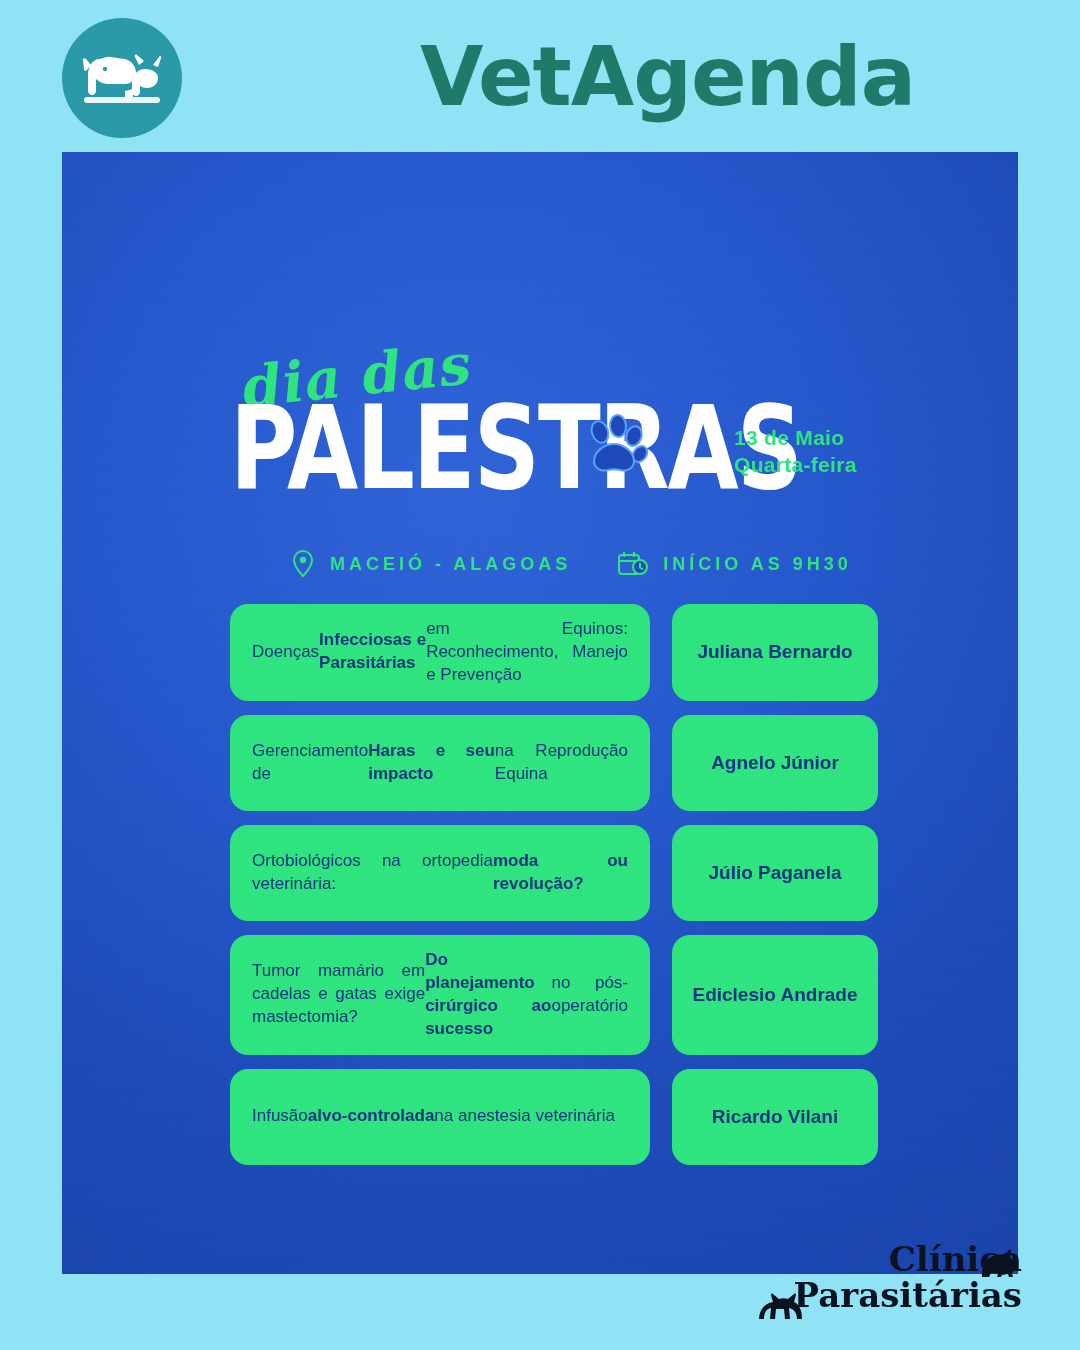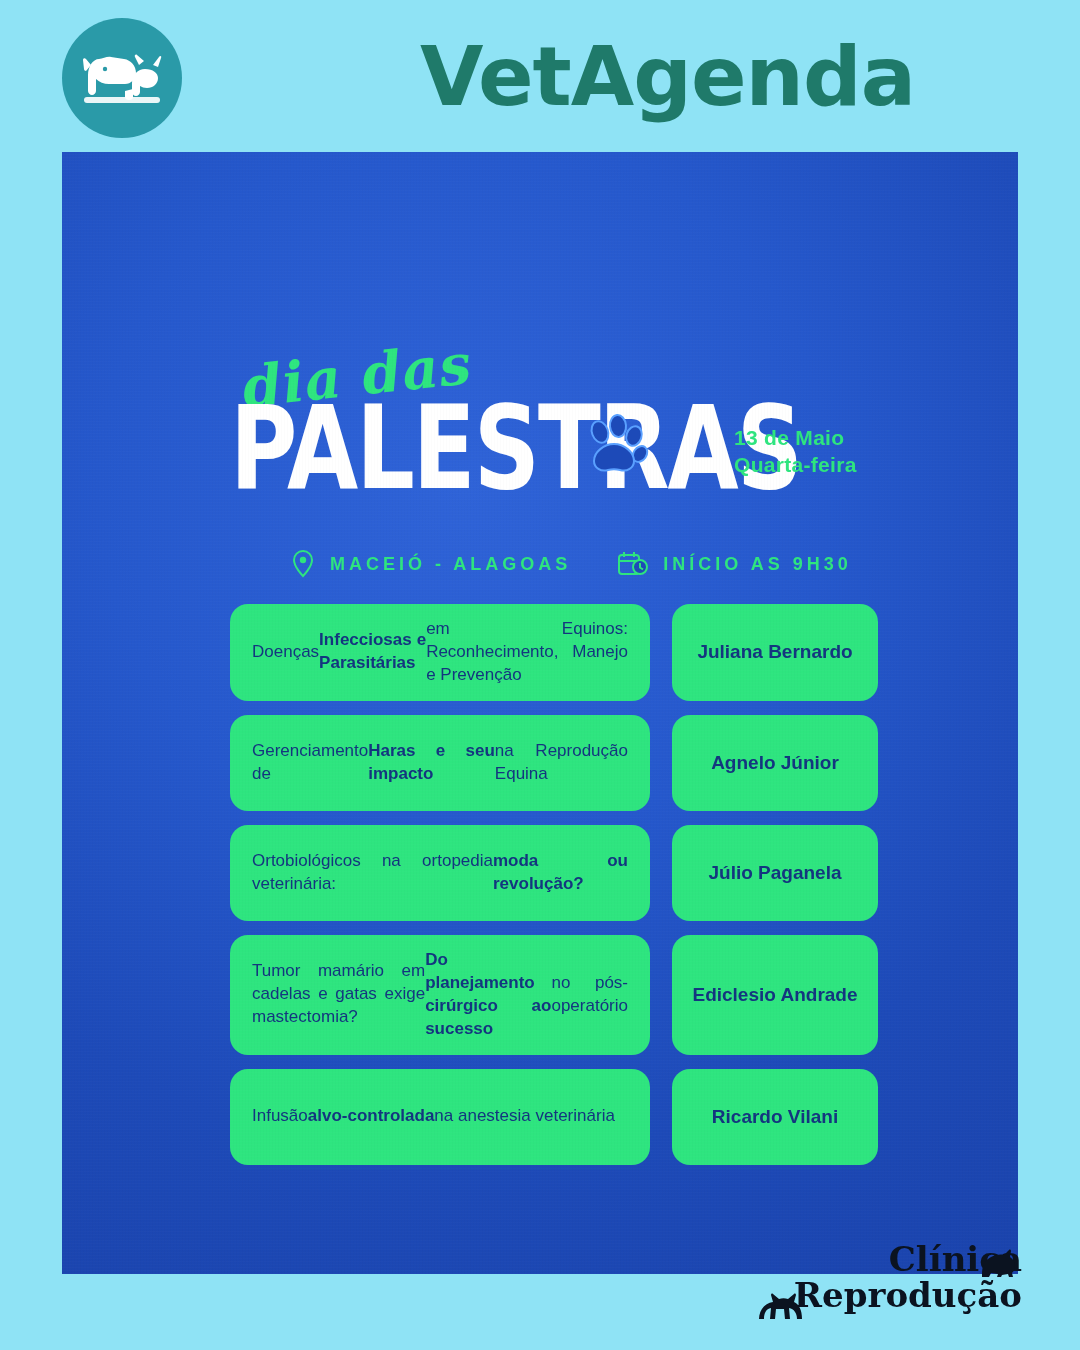--- a/index.html
+++ b/index.html
@@ -293,21 +293,21 @@
       <div class="row">
         <div class="card card-topic">Infusão <b>alvo-controlada</b> na anestesia veterinária</div>
         <div class="card card-speaker">Ricardo Vilani</div>
       </div>
 
     </div>
   </div>
 
   <div class="footer-logo">
     <div class="footer-line1">Clínica</div>
-    <div class="footer-line2">Reprodução</div>
+    <div class="footer-line2">Parasitárias</div>
     <span class="footer-dog">
       <svg width="44" height="34" viewBox="0 0 44 34" aria-hidden="true">
         <path d="M4 30c0-8 3-14 9-17 4-2 9-3 13-2l5-5c1-1 2 0 2 1l-1 6c3 2 5 5 5 9 0 3-1 5-3 7l1 4h-4l-1-3-6 1-1 2h-4l1-3-7-1-2 4H4z" fill="#0b1320"></path>
       </svg>
     </span>
     <span class="footer-cat">
       <svg width="46" height="30" viewBox="0 0 46 30" aria-hidden="true">
         <path d="M3 27c0-9 6-16 14-17l-2-7c0-1 1-2 2-1l6 5c3-1 6-1 9 0l6-5c1-1 2 0 2 1l-2 7c5 2 8 8 8 17h-5c0-6-3-10-8-11l1 11h-5l-1-10h-8l-1 10H14l1-11c-5 1-7 5-7 11z" fill="#0b1320"></path>
       </svg>
     </span>

